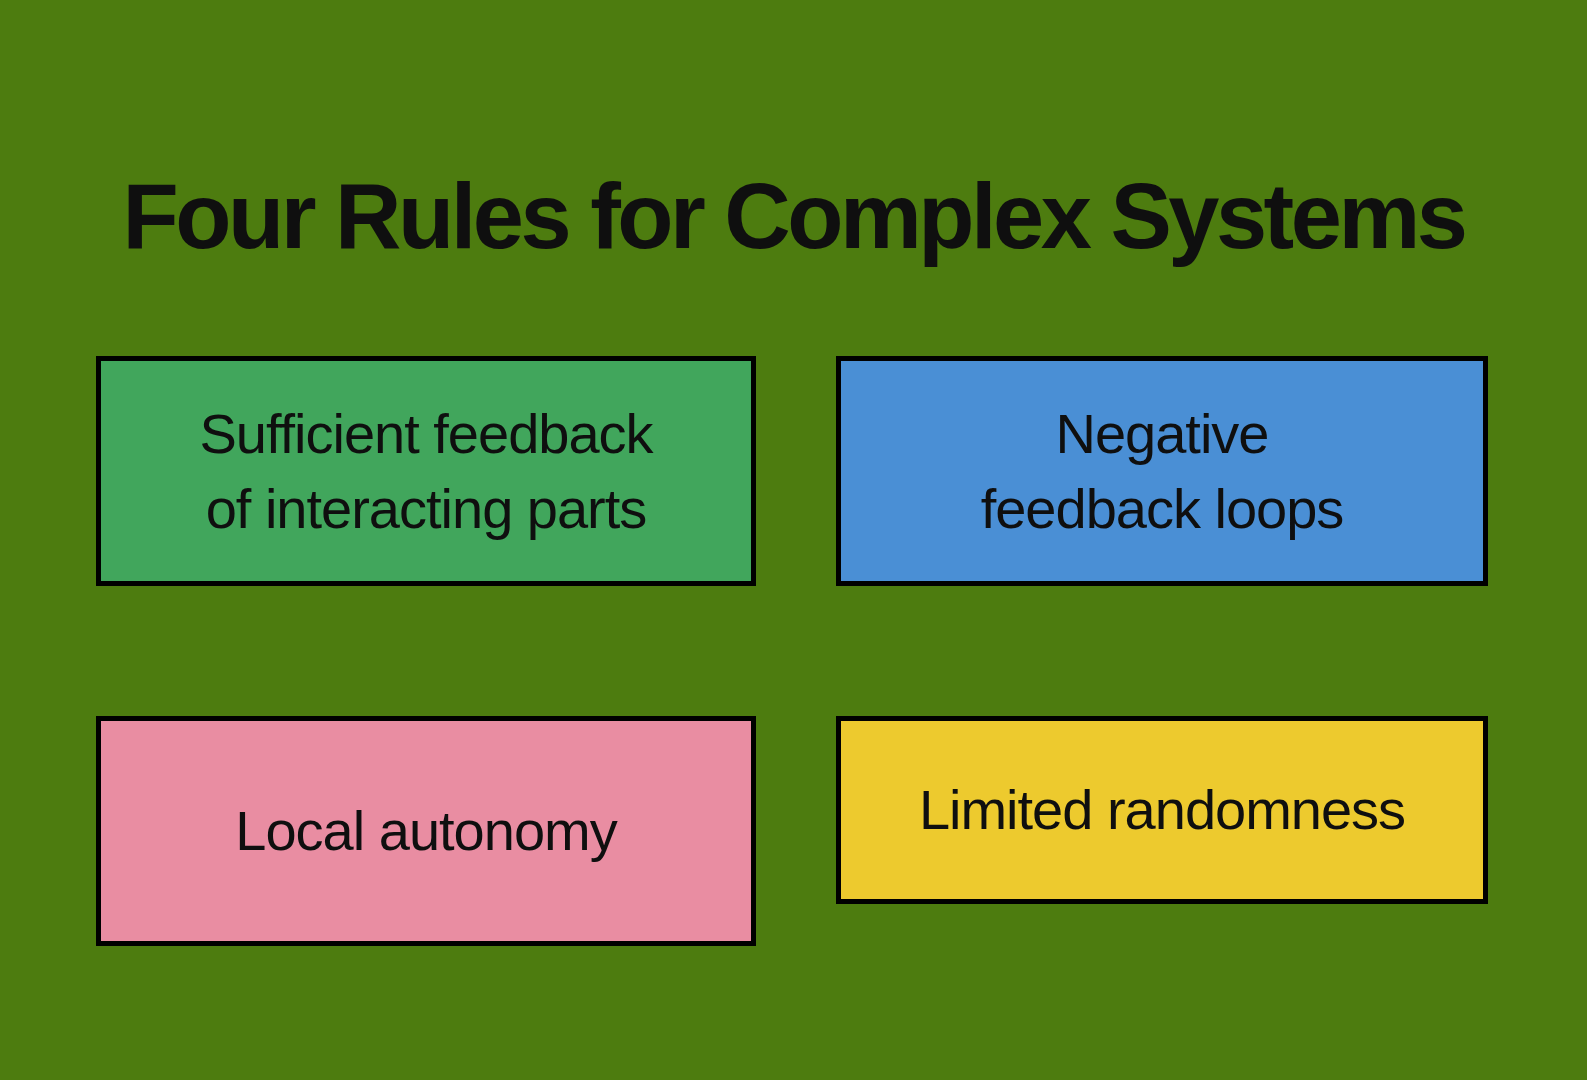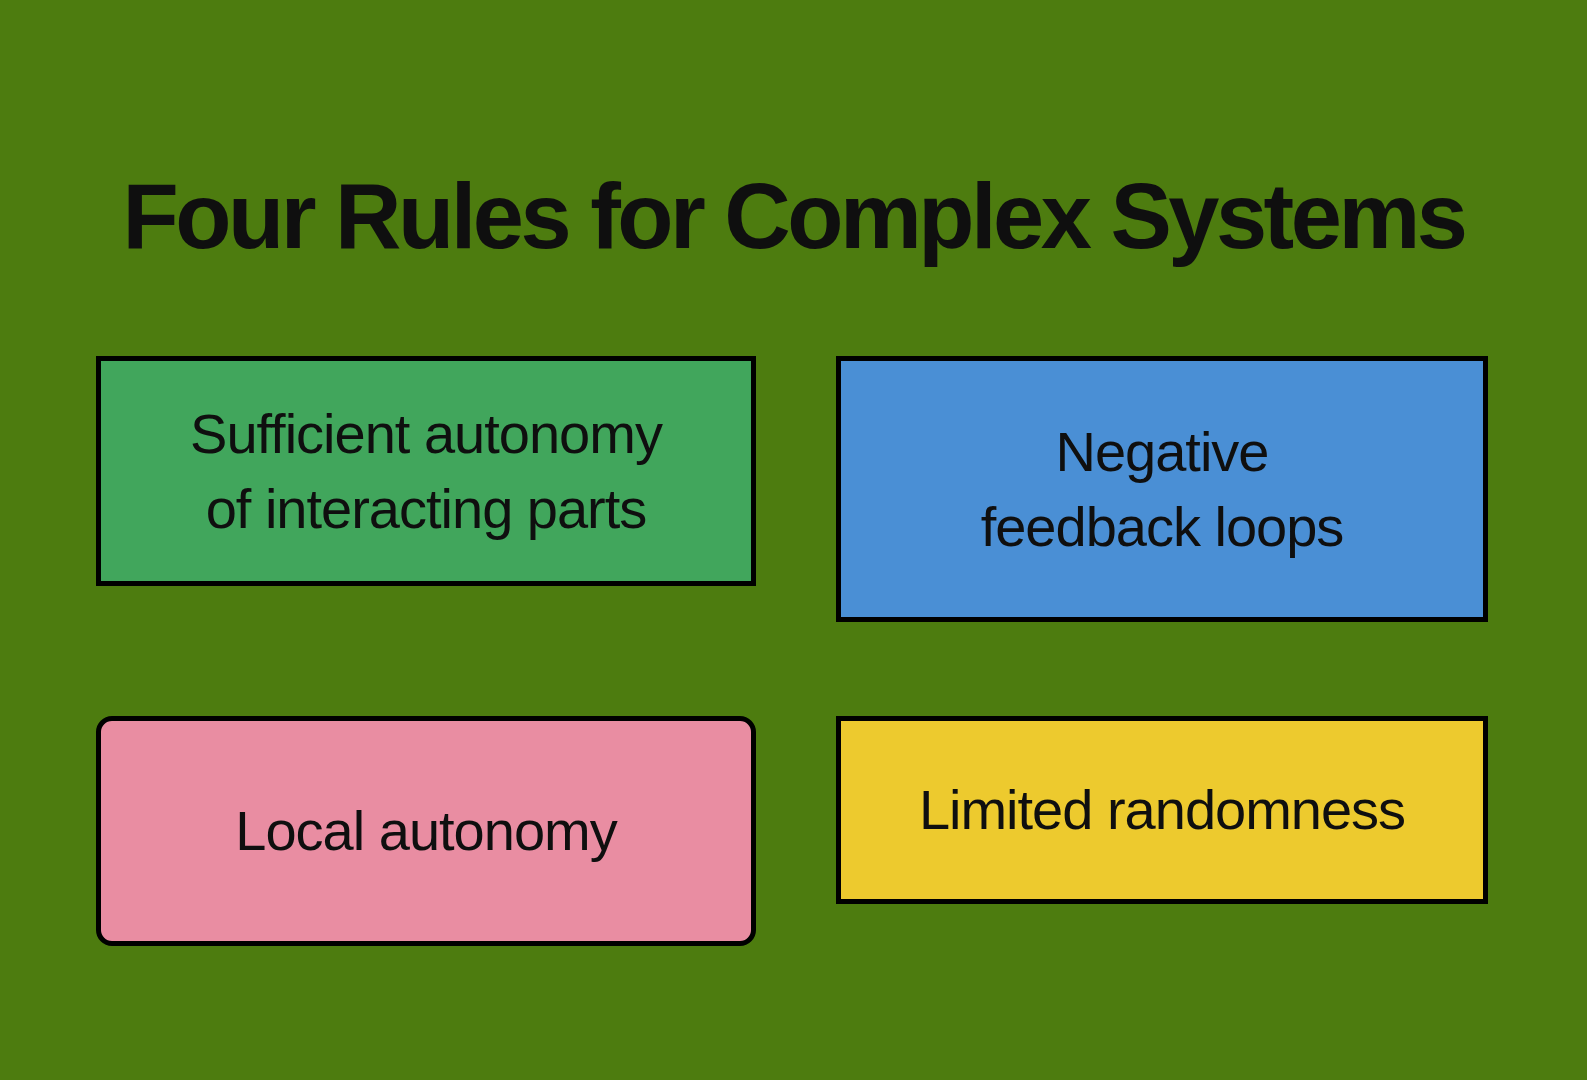--- a/index.html
+++ b/index.html
@@ -35,42 +35,42 @@
     text-align: center;
   }
   .rule-box .rule-label {
     font-size: 56px;
     font-weight: 400;
     letter-spacing: -1px;
     line-height: 1.34;
     white-space: pre-line;
   }
   .pos-top-left     { left: 96px;  top: 356px; width: 660px; height: 230px; }
-  .pos-top-right    { left: 836px; top: 356px; width: 652px; height: 266px; }
+  .pos-top-right    { left: 836px; top: 356px; width: 652px; height: 230px; }
   .pos-bottom-left  { left: 96px;  top: 716px; width: 660px; height: 230px; }
   .pos-bottom-right { left: 836px; top: 716px; width: 652px; height: 188px; }
 </style>
 </head>
 <body>
 
 <div id="canvas" style="background: #4d7c0f; color: rgb(15, 15, 15);">
 
   <h1 class="title">Four Rules for Complex Systems</h1>
 
   <div class="rule-box pos-top-left" style="background: rgb(65, 166, 92); border-color: rgb(0, 0, 0);">
-    <span class="rule-label">Sufficient autonomy
+    <span class="rule-label">Sufficient feedback
 of interacting parts</span>
   </div>
 
   <div class="rule-box pos-top-right" style="background: rgb(74, 143, 213); border-color: rgb(0, 0, 0);">
     <span class="rule-label">Negative
 feedback loops</span>
   </div>
 
-  <div class="rule-box pos-bottom-left" style="background: rgb(233, 141, 162); border-color: rgb(0, 0, 0); border-radius: 16px;">
+  <div class="rule-box pos-bottom-left" style="background: rgb(233, 141, 162); border-color: rgb(0, 0, 0);">
     <span class="rule-label">Local autonomy</span>
   </div>
 
   <div class="rule-box pos-bottom-right" style="background: rgb(237, 202, 46); border-color: rgb(0, 0, 0);">
     <span class="rule-label">Limited randomness</span>
   </div>
 
 </div>
 
 </body></html>

